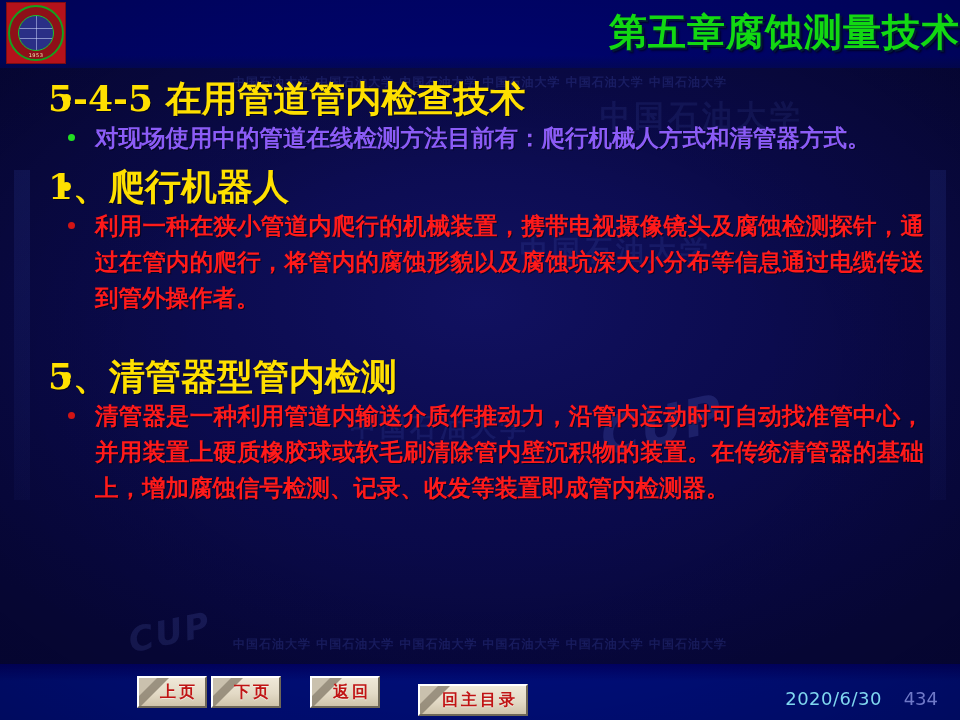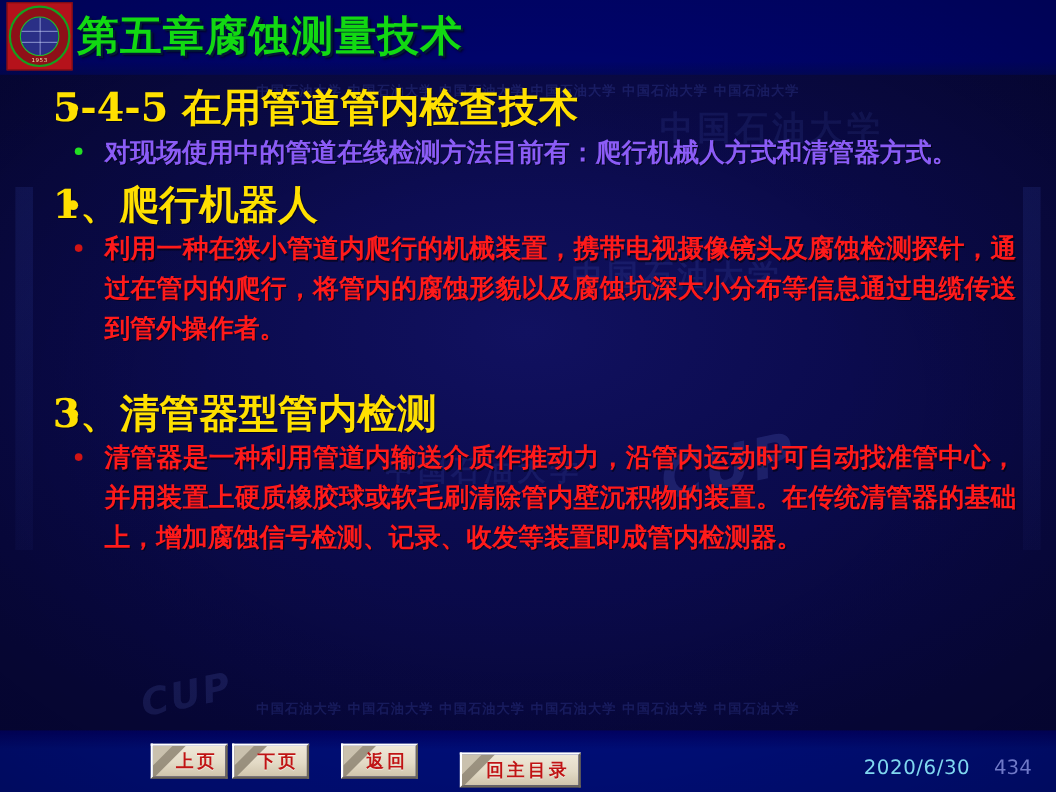--- a/index.html
+++ b/index.html
@@ -135,21 +135,21 @@
     font-size: 5px;
     color: #f0e8b0;
     letter-spacing: 0.5px;
   }
 
   .slide-title {
     position: absolute;
     left: 70px; right: 0; top: 4px;
     height: 56px;
     line-height: 56px;
-    text-align: left;
+    text-align: right;
     font-size: 38px;
     font-weight: bold;
     color: #12d912;
     letter-spacing: 1px;
     text-shadow: 2px 2px 0 #031a36, 3px 3px 2px rgba(0,0,0,0.6);
     z-index: 5;
     font-family: "DejaVu Sans", "Liberation Sans", sans-serif;
   }
 
   
@@ -338,21 +338,21 @@
         <span class="dot"></span>
         <span>利用一种在狭小管道内爬行的机械装置，携带电视摄像镜头及腐蚀检测探针，通过在管内的爬行，将管内的腐蚀形貌以及腐蚀坑深大小分布等信息通过电缆传送到管外操作者。</span>
       </div>
     </div>
 
     <div class="gap-lg"></div>
 
     <div class="block">
       <div class="lv1">
         <span class="dot"></span>
-        <span>3、清管器型管内检测</span>
+        <span>5、清管器型管内检测</span>
       </div>
       <div class="lv2 red">
         <span class="dot"></span>
         <span>清管器是一种利用管道内输送介质作推动力，沿管内运动时可自动找准管中心，并用装置上硬质橡胶球或软毛刷清除管内壁沉积物的装置。在传统清管器的基础上，增加腐蚀信号检测、记录、收发等装置即成管内检测器。</span>
       </div>
     </div>
 
   </div>
 
   <div class="navbar">

